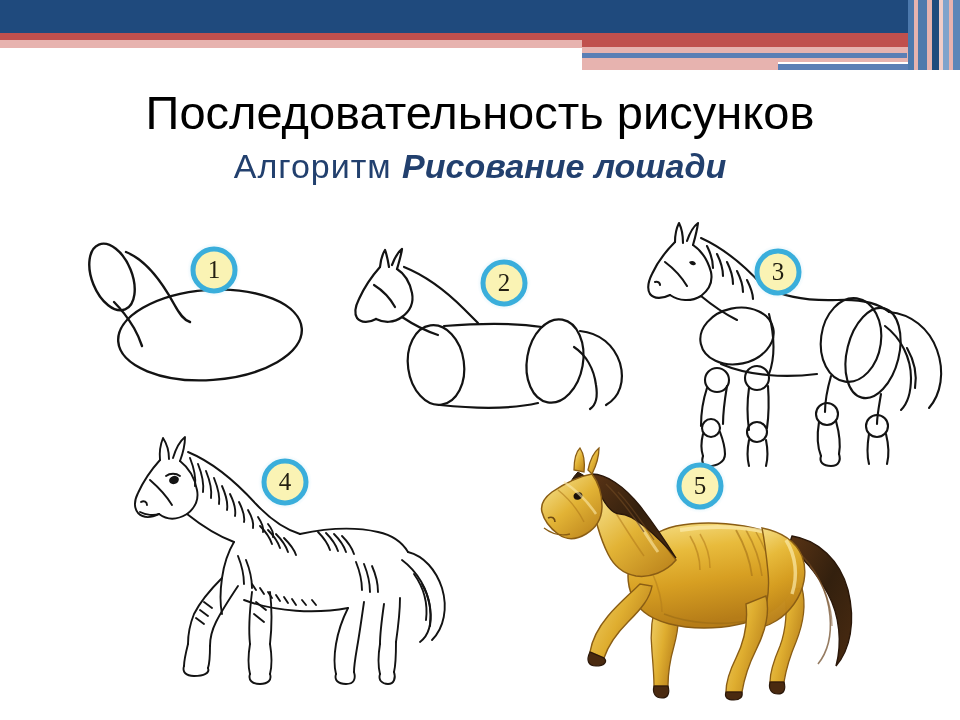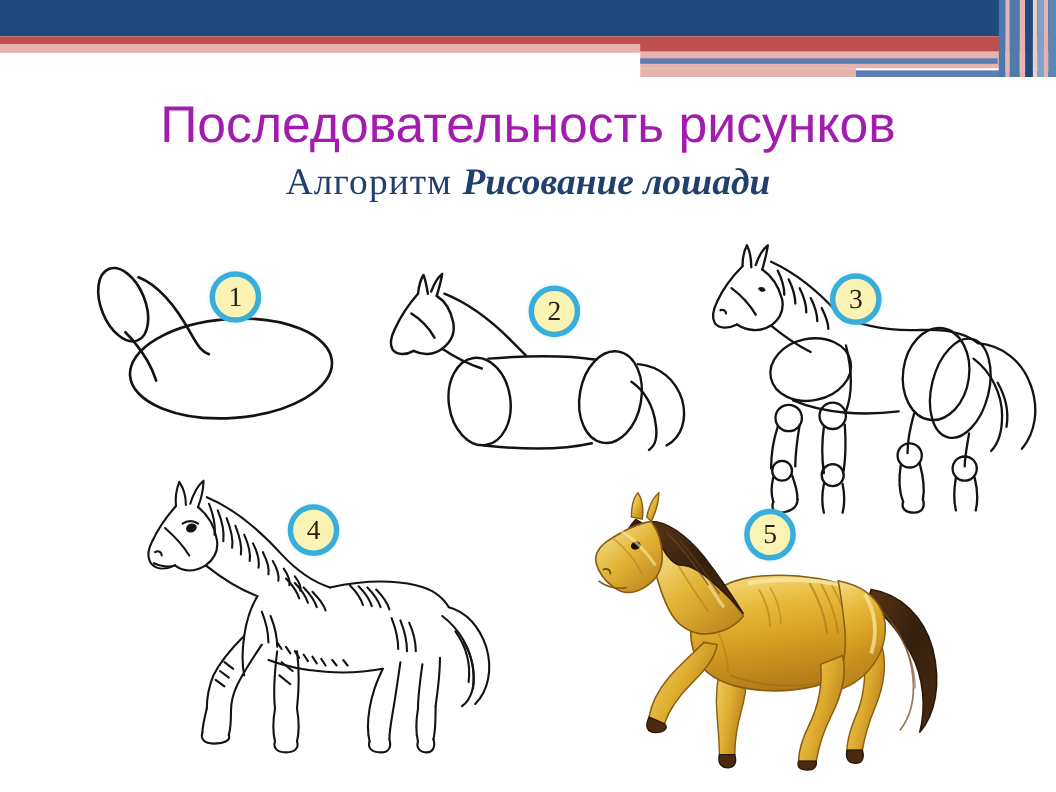--- a/index.html
+++ b/index.html
@@ -66,36 +66,35 @@
   }
   
   .vstripe { position: absolute; top: 0; }
 
   
   #title {
     position: absolute;
     left: 0; top: 86px;
     width: 960px;
     text-align: center;
-    color: #a21caf;
+    color: #000000;
     font-size: 47px;
     line-height: 54px;
     letter-spacing: 0px;
     white-space: nowrap;
   }
   #subtitle {
     position: absolute;
     left: 0; top: 145px;
     width: 960px;
     text-align: center;
     color: #22406e;
     font-size: 34px;
     line-height: 42px;
     white-space: nowrap;
-    font-family: Liberation Serif, serif;
   }
   #subtitle .plain { font-weight: normal; letter-spacing: 1px; }
   #subtitle .emph  { font-weight: bold; font-style: italic; }
 
   
   .step { position: absolute; }
   .step svg { display: block; overflow: visible; }
 
   .badge { position: absolute; }
 </style>

